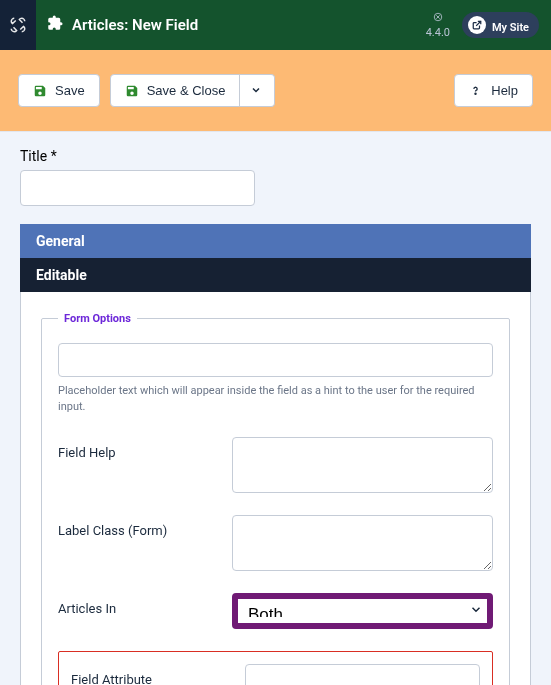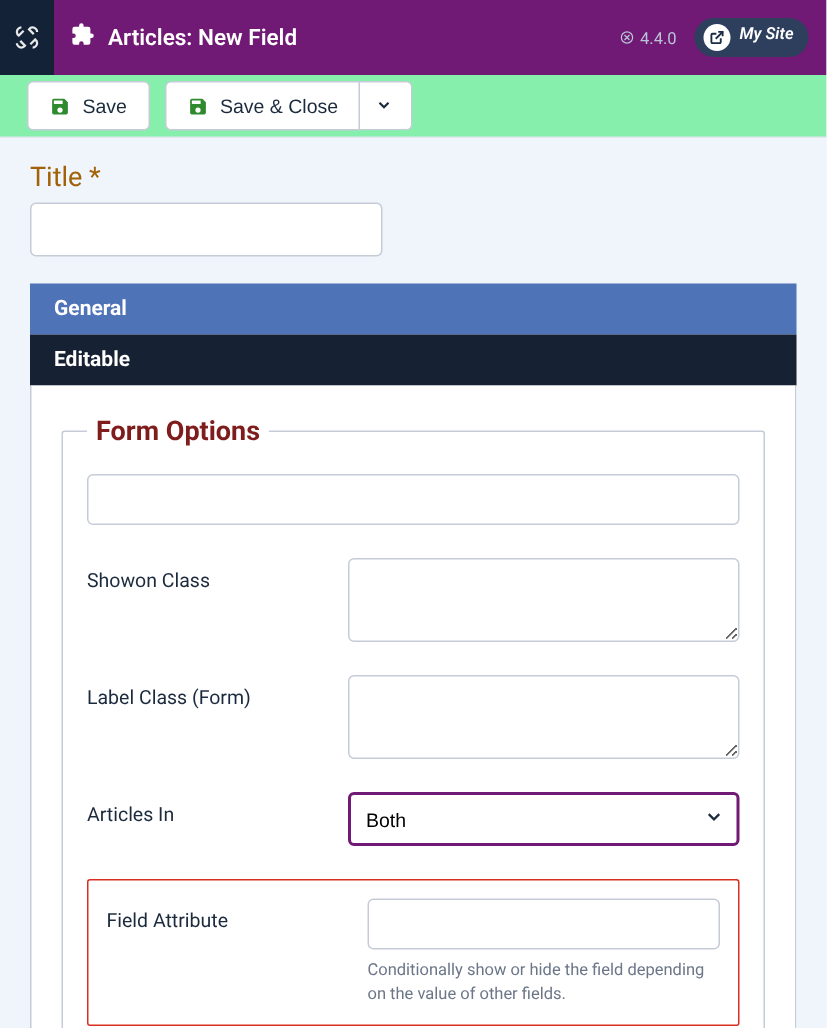--- a/index.html
+++ b/index.html
@@ -1,59 +1,59 @@
 <!DOCTYPE html>
 <html><head>
 <meta charset="utf-8">
 <style>
   * { box-sizing: border-box; }
   html, body { margin:0; padding:0; font-family: -apple-system, BlinkMacSystemFont, "Segoe UI", Roboto, Arial, sans-serif; background:#f0f4fb; color:#1b2a3d; }
   body { width:551px; }
   
-  .topbar { display:flex; align-items:center; background:#701a75; color:#fff; height:50px; }
+  .topbar { display:flex; align-items:center; background:#14532d; color:#fff; height:50px; }
   .topbar .logo-cell { width:36px; height:50px; display:flex; align-items:center; justify-content:center; background:#142237; }
   .topbar .logo-cell svg { width:18px; height:18px; opacity:.9; }
   .topbar .title-area { display:flex; align-items:center; gap:8px; padding-left:10px; flex:1; }
   .topbar .page-title { font-size:15px; font-weight:600; }
   .topbar .right { display:flex; align-items:center; gap:12px; padding-right:12px; }
   .topbar .version { font-size:11px; color:#b9c4d5; }
-  .topbar .mysite { display:flex; align-items:flex-start; gap:6px; background:#2d3f5c; padding:4px 10px 4px 6px; border-radius:14px; font-size:11px; font-weight:600; cursor:pointer;font-style:italic; }
+  .topbar .mysite { display:flex; align-items:flex-end; gap:6px; background:#2d3f5c; padding:4px 10px 4px 6px; border-radius:14px; font-size:11px; font-weight:600; cursor:pointer; }
   .topbar .mysite .ic { width:18px; height:18px; border-radius:50%; background:#fff; display:flex; align-items:center; justify-content:center; color:#1b2b45; }
   
-  .toolbar { background:#86efac; border-bottom:1px solid #e2e6ee; padding:4px 18px; display:flex; gap:10px; }
+  .toolbar { background:#fdba74; border-bottom:1px solid #e2e6ee; padding:24px 18px; display:flex; gap:10px; }
   .btn { display:flex; align-items:center; gap:8px; border:1px solid #c5ccd7; background:#fff; border-radius:4px; padding:8px 14px; font-size:13px; color:#1b2a3d; cursor:pointer; }
   .btn .ic { width:14px; height:14px; display:inline-flex; }
   .btn.icon-only { padding:8px 10px; }
   .btn-group { display:flex;justify-content:flex-end; }
   .btn-group .btn { border-radius:0; border-left-width:0; }
   .btn-group .btn:first-child { border-radius:4px 0 0 4px; border-left-width:1px; }
   .btn-group .btn:last-child { border-radius:0 4px 4px 0; }
   .toolbar .spacer { flex:1; }
   .ic-green { color:#2f8a2f; }
   .ic-red { color:#cc3b2e; }
   
   .content { padding:16px 20px; }
-  .title-label { font-size:18px; color:#a16207; margin-bottom:6px; }
+  .title-label { font-size:14px; color:#000000; margin-bottom:6px; }
   .title-input { width:235px; height:36px; border:1px solid #c5ccd7; border-radius:4px; padding:6px 8px; font-size:13px; background:#fff; }
   .tabs { margin-top:18px; }
   .tab { padding:9px 16px; font-size:14px; color:#fff; cursor:pointer;font-weight:bold; }
   .tab.general { background:#4f73b7; }
   .tab.options { background:#162133; }
   .panel { background:#fff; border:1px solid #c5ccd7; border-top:none; border-radius:0 0 2px 2px; padding:20px 18px 22px 18px; }
   fieldset.form-options { border:1px solid #c5ccd7; border-radius:2px; padding:18px 16px 18px 16px; margin:0 2px; }
-  fieldset.form-options legend { font-size:18px; font-weight:700; padding:0 6px; color:#7f1d1d; }
+  fieldset.form-options legend { font-size:11px; font-weight:700; padding:0 6px; color:#6d28d9; }
   .row { display:flex; align-items:flex-start; gap:14px; margin:0 0 22px 0; }
   .row:last-child { margin-bottom:0; }
   .row .lbl { width:160px; font-size:13px; color:#1b2a3d; padding-top:8px; }
   .row .ctrl { flex:1; }
   .text-input { width:100%; height:34px; border:1px solid #c5ccd7; border-radius:4px; padding:6px 8px; font-size:13px; background:#fff; display:block; }
   .area { width:100%; height:56px; border:1px solid #c5ccd7; border-radius:4px; padding:6px 8px; font-size:13px; resize:vertical; background:#fff; display:block; }
   .helptext { font-size:11px; color:#6b7688; margin-top:6px; line-height:1.45; }
   .select-wrap { position:relative; }
-  .select-wrap .select { width:100%; height:36px; border:2px solid #701a75; border-radius:4px; background:#fff; padding:6px 34px 6px 10px; font-size:13px; appearance:none; -webkit-appearance:none; }
+  .select-wrap .select { width:100%; height:36px; border:6px solid #701a75; border-radius:4px; background:#fff; padding:6px 34px 6px 10px; font-size:17px; appearance:none; -webkit-appearance:none; }
   .select-wrap .chev { position:absolute; right:10px; top:50%; transform:translateY(-50%); pointer-events:none; }
   .highlight { border:1.6px solid #d92e23; padding:12px; border-radius:2px; }
 </style>
 </head>
 <body>
 
 <div class="topbar">
   <div class="logo-cell">
     <svg viewBox="0 0 24 24" fill="none" stroke="#fff" stroke-width="2">
       <path d="M7 3c-2 0-4 2-4 4 0 1.3.7 2.5 1.7 3.2L9 6"></path>
@@ -64,21 +64,21 @@
   </div>
   <div class="title-area">
     <span>
       <svg width="18" height="18" viewBox="0 0 24 24" fill="#fff">
           <path d="M20 11h-1V7a2 2 0 0 0-2-2h-4V4a2 2 0 1 0-4 0v1H5a2 2 0 0 0-2 2v4h1a2 2 0 1 1 0 4H3v4a2 2 0 0 0 2 2h4v-1a2 2 0 1 1 4 0v1h4a2 2 0 0 0 2-2v-4h1a2 2 0 1 0 0-4z"></path>
         </svg>
     </span>
     <span class="page-title">Articles: New Field</span>
   </div>
   <div class="right">
-    <span style="display:flex;align-items:center;gap:4px;">
+    <span style="display:flex;align-items:center;gap:4px;flex-direction:column;">
       <svg width="10" height="10" viewBox="0 0 24 24" fill="#b9c4d5">
           <circle cx="12" cy="12" r="9" fill="none" stroke="#b9c4d5" stroke-width="2"></circle>
           <path d="M8 8l8 8M16 8l-8 8" stroke="#b9c4d5" stroke-width="2"></path>
         </svg>
       <span class="version">4.4.0</span>
     </span>
     <div class="mysite">
       <span class="ic">
         <svg width="10" height="10" viewBox="0 0 24 24" fill="none" stroke="#1b2b45" stroke-width="3">
             <path d="M14 3h7v7"></path>
@@ -111,42 +111,53 @@
     </button>
     <button class="btn icon-only">
       <span class="ic">
         <svg width="12" height="12" viewBox="0 0 24 24" fill="none" stroke="#1b2a3d" stroke-width="3">
             <path d="M6 9l6 6 6-6"></path>
           </svg>
       </span>
     </button>
   </div>
   <div class="spacer"></div>
+  <button class="btn">
+    <span class="ic">
+      <svg width="13" height="13" viewBox="0 0 24 24" fill="none" stroke="#1b2a3d" stroke-width="2.5">
+          <circle cx="12" cy="12" r="0"></circle>
+          <path d="M9 9a3 3 0 1 1 4.5 2.6C12.5 12.3 12 13 12 14"></path>
+          <circle cx="12" cy="18" r="1" fill="#1b2a3d"></circle>
+        </svg>
+    </span>
+    <span>Help</span>
+  </button>
 </div>
 
 <div class="content">
   <div class="title-label">Title *</div>
   <input class="title-input" type="text" value="" style="">
 
   <div class="tabs">
     <div class="tab general">General</div>
     <div class="tab options">Editable</div>
 
     <div class="panel">
       <fieldset class="form-options">
         <legend>Form Options</legend>
 
         <div class="row">
           <div class="ctrl">
             <input class="text-input" type="text" value="" style="">
+            <div class="helptext">Placeholder text which will appear inside the field as a hint to the user for the required input.</div>
           </div>
         </div>
 
         <div class="row">
-          <div class="lbl">Showon Class</div>
+          <div class="lbl">Field Help</div>
           <div class="ctrl">
             <textarea class="area" style=""></textarea>
           </div>
         </div>
 
         <div class="row">
           <div class="lbl">Label Class (Form)</div>
           <div class="ctrl">
             <textarea class="area" style=""></textarea>
           </div>

